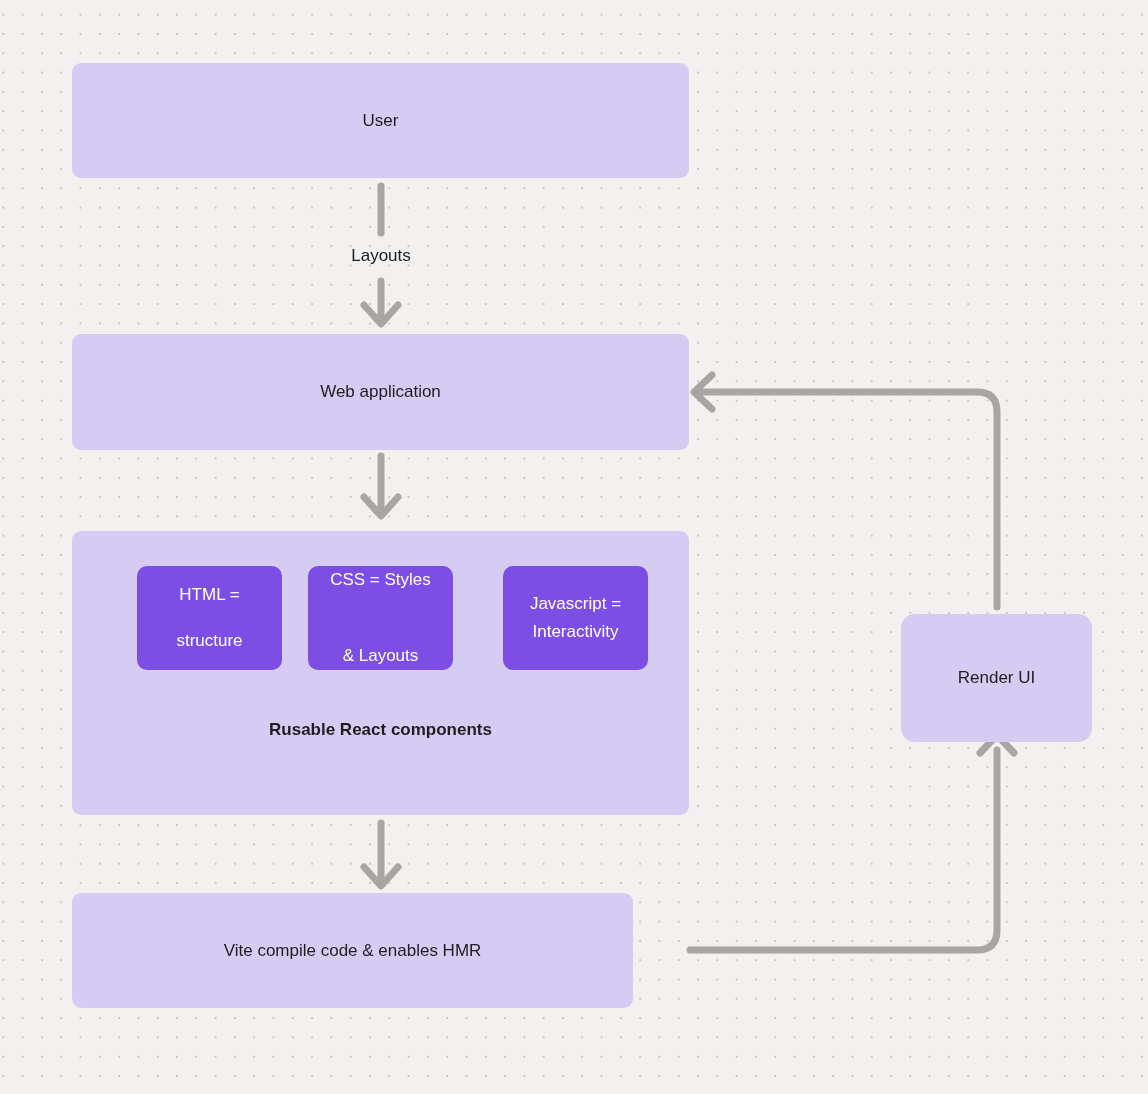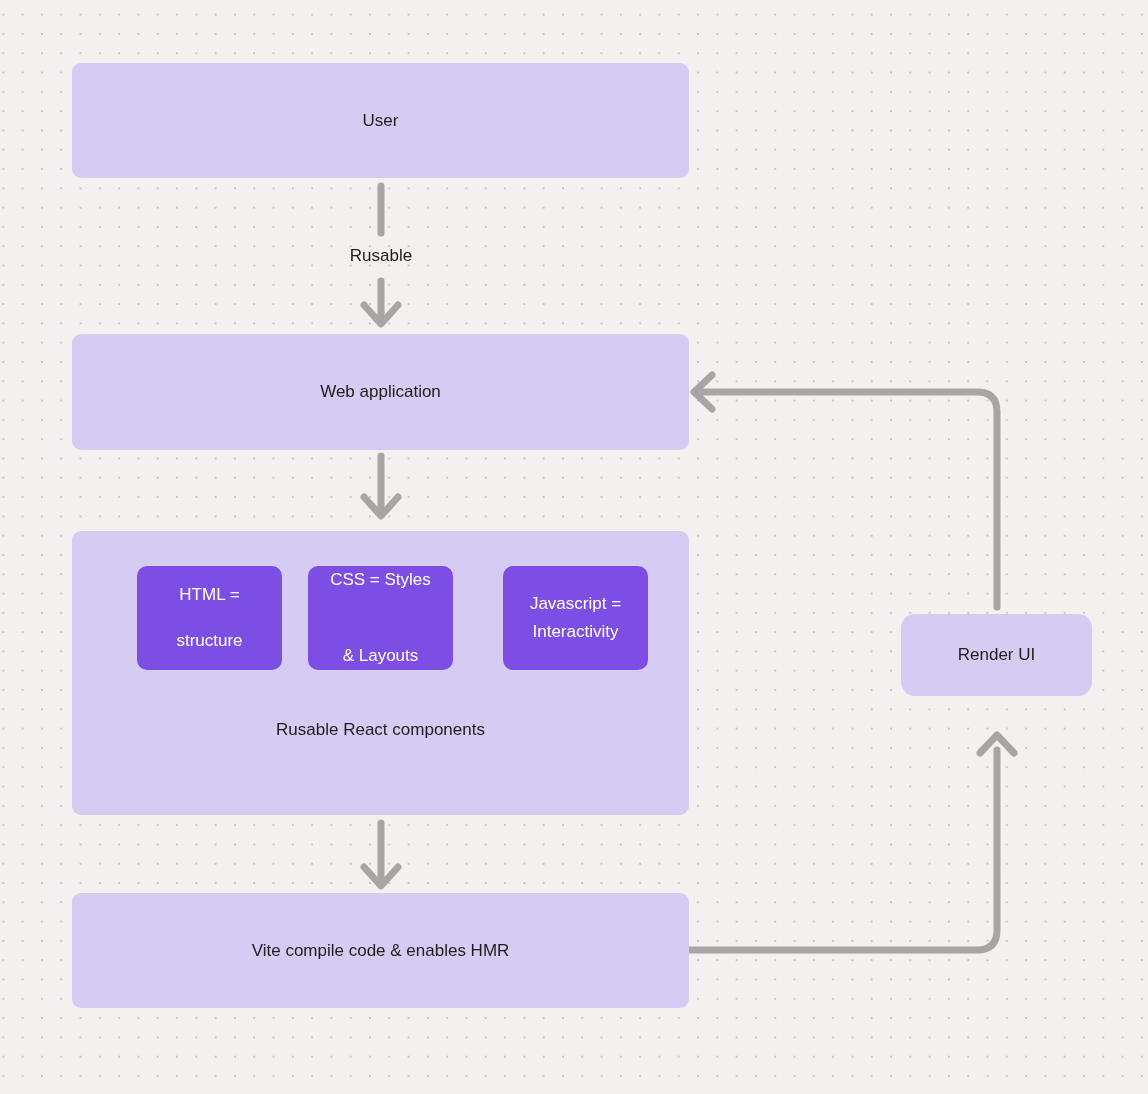--- a/index.html
+++ b/index.html
@@ -24,22 +24,22 @@
     justify-content: center;
     background: var(--node-fill, #d6cbf2);
     border-radius: 9px;
     color: var(--text-dark, #1e1e1e);
     font-size: 17px;
     text-align: center;
   }
   .node-user   { left: 72px;  top: 63px;  width: 617px; height: 115px; }
   .node-webapp { left: 72px;  top: 334px; width: 617px; height: 116px; }
   .node-group  { left: 72px;  top: 531px; width: 617px; height: 284px; }
-  .node-vite   { left: 72px;  top: 893px; width: 617px; height: 115px; text-align: center; }
-  .node-render { left: 901px; top: 614px; width: 191px; height: 82px; border-radius: 14px; }
+  .node-vite   { left: 72px;  top: 893px; width: 561px; height: 115px; text-align: center; }
+  .node-render { left: 901px; top: 614px; width: 191px; height: 128px; border-radius: 14px; }
 
   .component {
     position: absolute;
     top: 566px;
     width: 145px;
     height: 104px;
     background: var(--component-fill, #7d4ee3);
     border-radius: 10px;
     color: var(--text-light, #ffffff);
     font-size: 17px;
@@ -55,20 +55,21 @@
   .component-3 { left: 478px; margin-left: 25px; }
 
   .group-label {
     position: absolute;
     left: 72px;
     top: 720px;
     width: 617px;
     text-align: center;
     font-size: 17px;
     color: var(--text-dark, #1e1e1e);
+    font-weight: bold;
   }
   .edge-label {
     position: absolute;
     left: 281px;
     top: 246px;
     width: 200px;
     text-align: center;
     font-size: 17px;
     color: var(--text-dark, #1e1e1e);
   }
@@ -114,21 +115,21 @@
     <g>
       <path d="M997 607 L997 412 Q997 392 977 392 L703 392"></path>
       <polyline points="712,375 694,392 712,409"></polyline>
     </g>
   </svg>
 
   <div class="node node-user">
     <span>User</span>
   </div>
 
-  <div class="edge-label">Rusable</div>
+  <div class="edge-label">Layouts</div>
 
   <div class="node node-webapp">
     <span>Web application</span>
   </div>
 
   <div class="node node-group"></div>
 
   <div class="component component-1">
     <span>HTML =</span>
     <span>structure</span>

